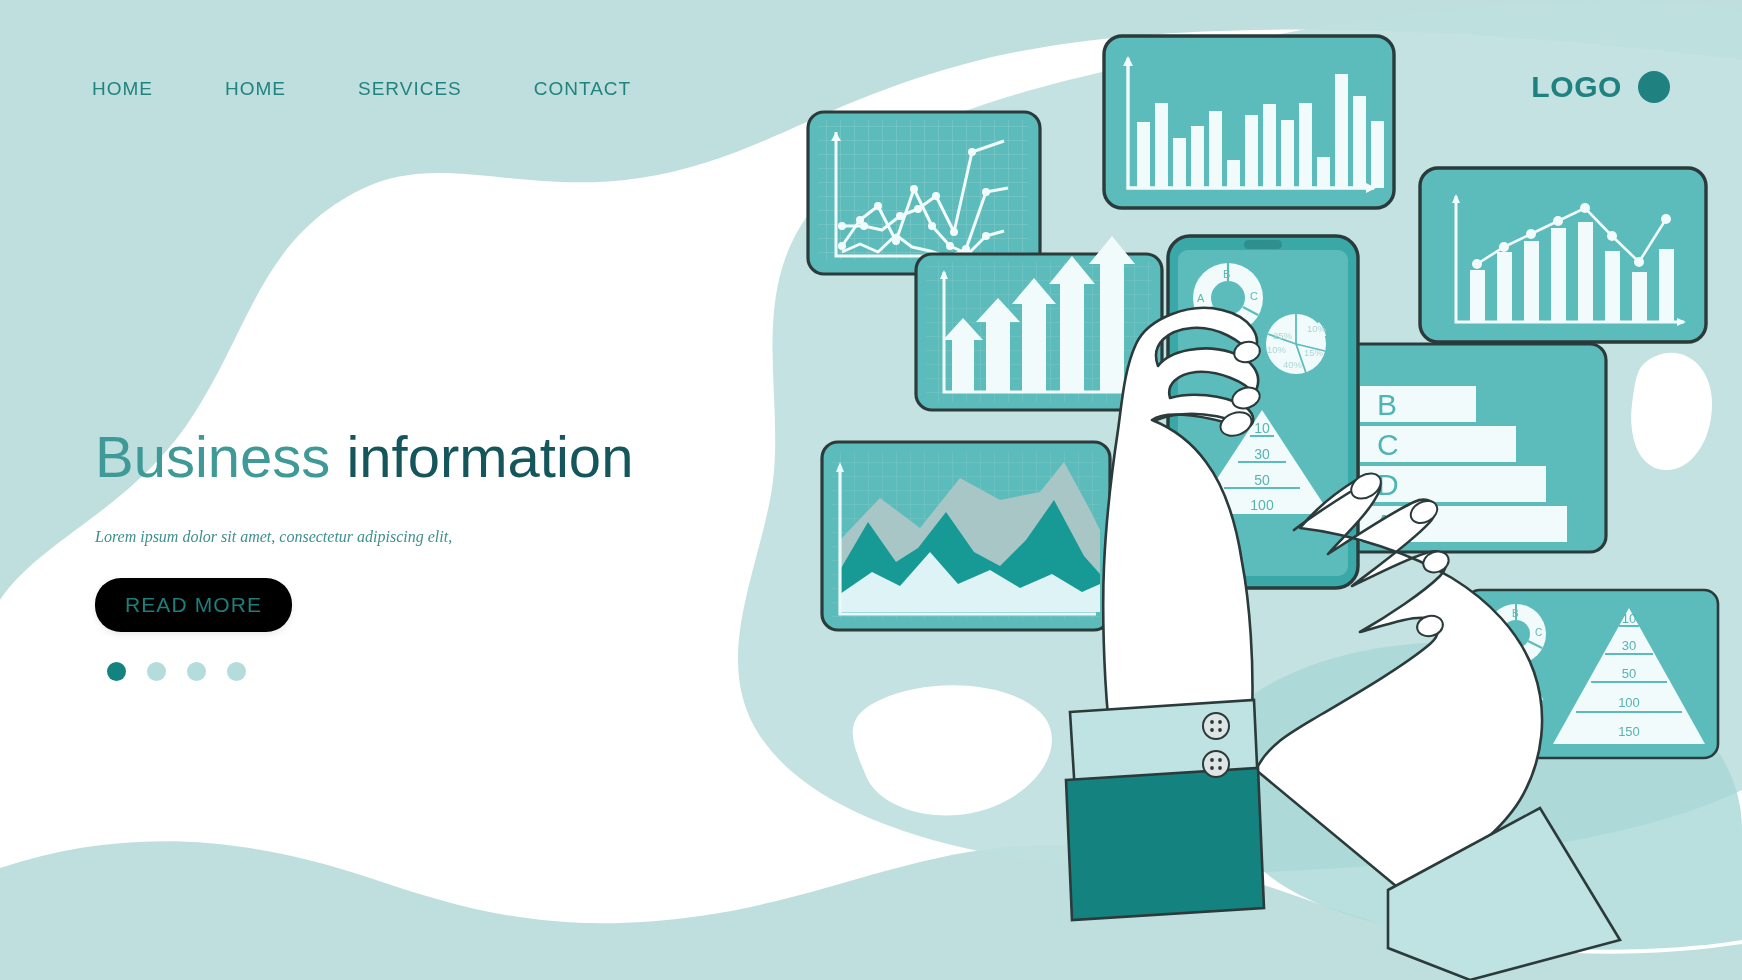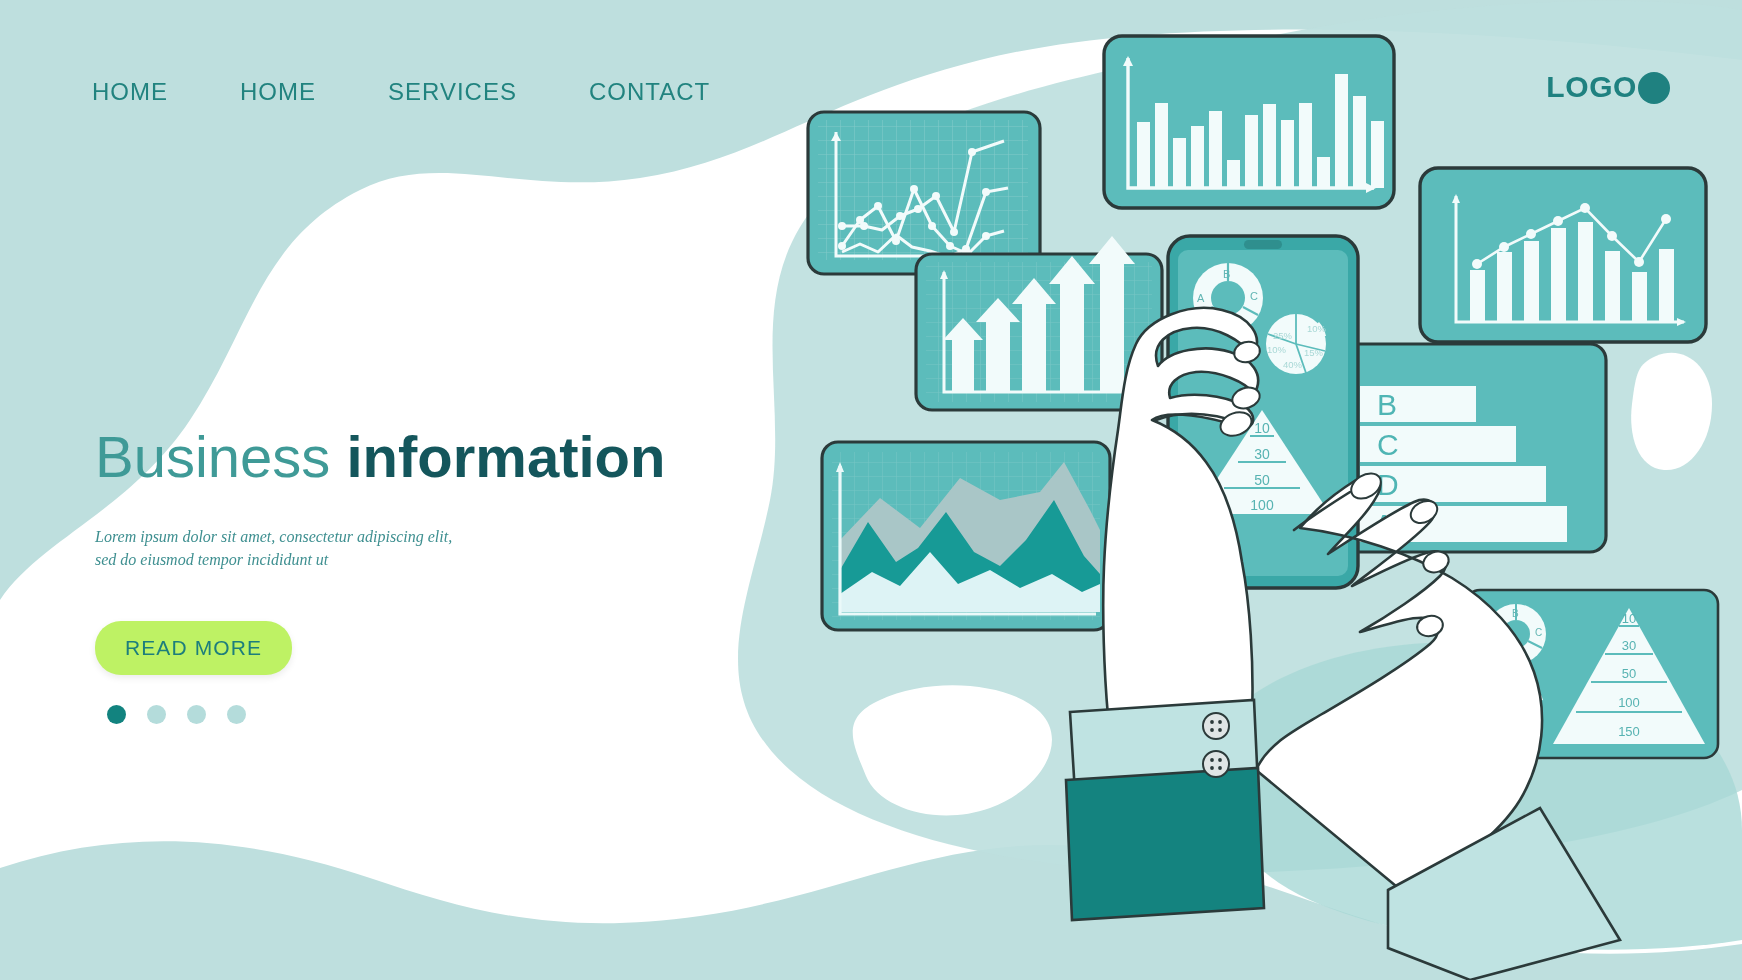--- a/index.html
+++ b/index.html
@@ -12,48 +12,48 @@
   #stage { position:relative; width:1742px; height:980px; background:#ffffff; }
   .layer { position:absolute; inset:0; }
   svg.layer { width:1742px; height:980px; display:block; }
 
   
   #nav {
     position:absolute; left:92px; top:78px;
     display:flex; gap:72px; align-items:center; z-index:40;
   }
   .nav-link {
-    font-size:24px; letter-spacing:1.0px; font-weight:500;
+    font-size:19px; letter-spacing:1.0px; font-weight:500;
     color:#21837f; text-decoration:none; white-space:nowrap;
     cursor:pointer;
   }
   
   #logo {
     position:absolute; right:72px; top:70px;
-    display:flex; align-items:flex-end; gap:1px; z-index:40;
+    display:flex; align-items:center; gap:16px; z-index:40;
   }
   #logo-text {
     font-size:30px; font-weight:bold; letter-spacing:0.6px; color:#1f8180;
   }
   #logo-dot { width:32px; height:32px; border-radius:50%; background:#1f8180; }
 
   
   #hero { position:absolute; left:95px; top:425px; z-index:40; width:620px; }
   #headline { font-size:58px; line-height:1.1; white-space:nowrap; }
   #headline .h-light { color:#3f9a97; font-weight:300;margin-top:30px; }
-  #headline .h-bold  { color:#14565c; font-weight:bold; }
+  #headline .h-bold  { color:#14565c; font-weight:normal; }
   #paragraph {
     margin-top:36px; font-size:16px; line-height:1.45;
     font-style:italic; color:#3e8f90; font-family:"Liberation Serif", serif;
   }
   #paragraph div { white-space:nowrap; }
 
   #read-more {
-    margin-top:50px; display:inline-block;
-    background:#bef264; color:#1d7e7c;
+    margin-top:30px; display:inline-block;
+    background:#000000; color:#1d7e7c;
     border:none; border-radius:26px;
     padding:15px 30px; font-size:21px; letter-spacing:1.1px;
     font-family:"Liberation Sans", sans-serif; cursor:pointer;
     box-shadow:0 3px 7px rgba(0,0,0,0.08);
   }
   #dots { margin-top:30px; display:flex; gap:21px; padding-left:12px; }
   .dot { width:19px; height:19px; border-radius:50%; background:#b4dcdb; cursor:pointer; }
   .dot.active { background:#12837f; }
 </style>
 </head>
@@ -459,21 +459,20 @@
     <span id="logo-dot"></span>
   </div>
 
   <div id="hero">
     <h1 id="headline">
       <span class="h-light">Business</span>
       <span class="h-bold">information</span>
     </h1>
     <div id="paragraph">
       <div>Lorem ipsum dolor sit amet, consectetur adipiscing elit,</div>
-      <div>sed do eiusmod tempor incididunt ut</div>
     </div>
     <button id="read-more">READ MORE</button>
     <div id="dots">
       <span class="dot active"></span>
       <span class="dot"></span>
       <span class="dot"></span>
       <span class="dot"></span>
     </div>
   </div>
 

